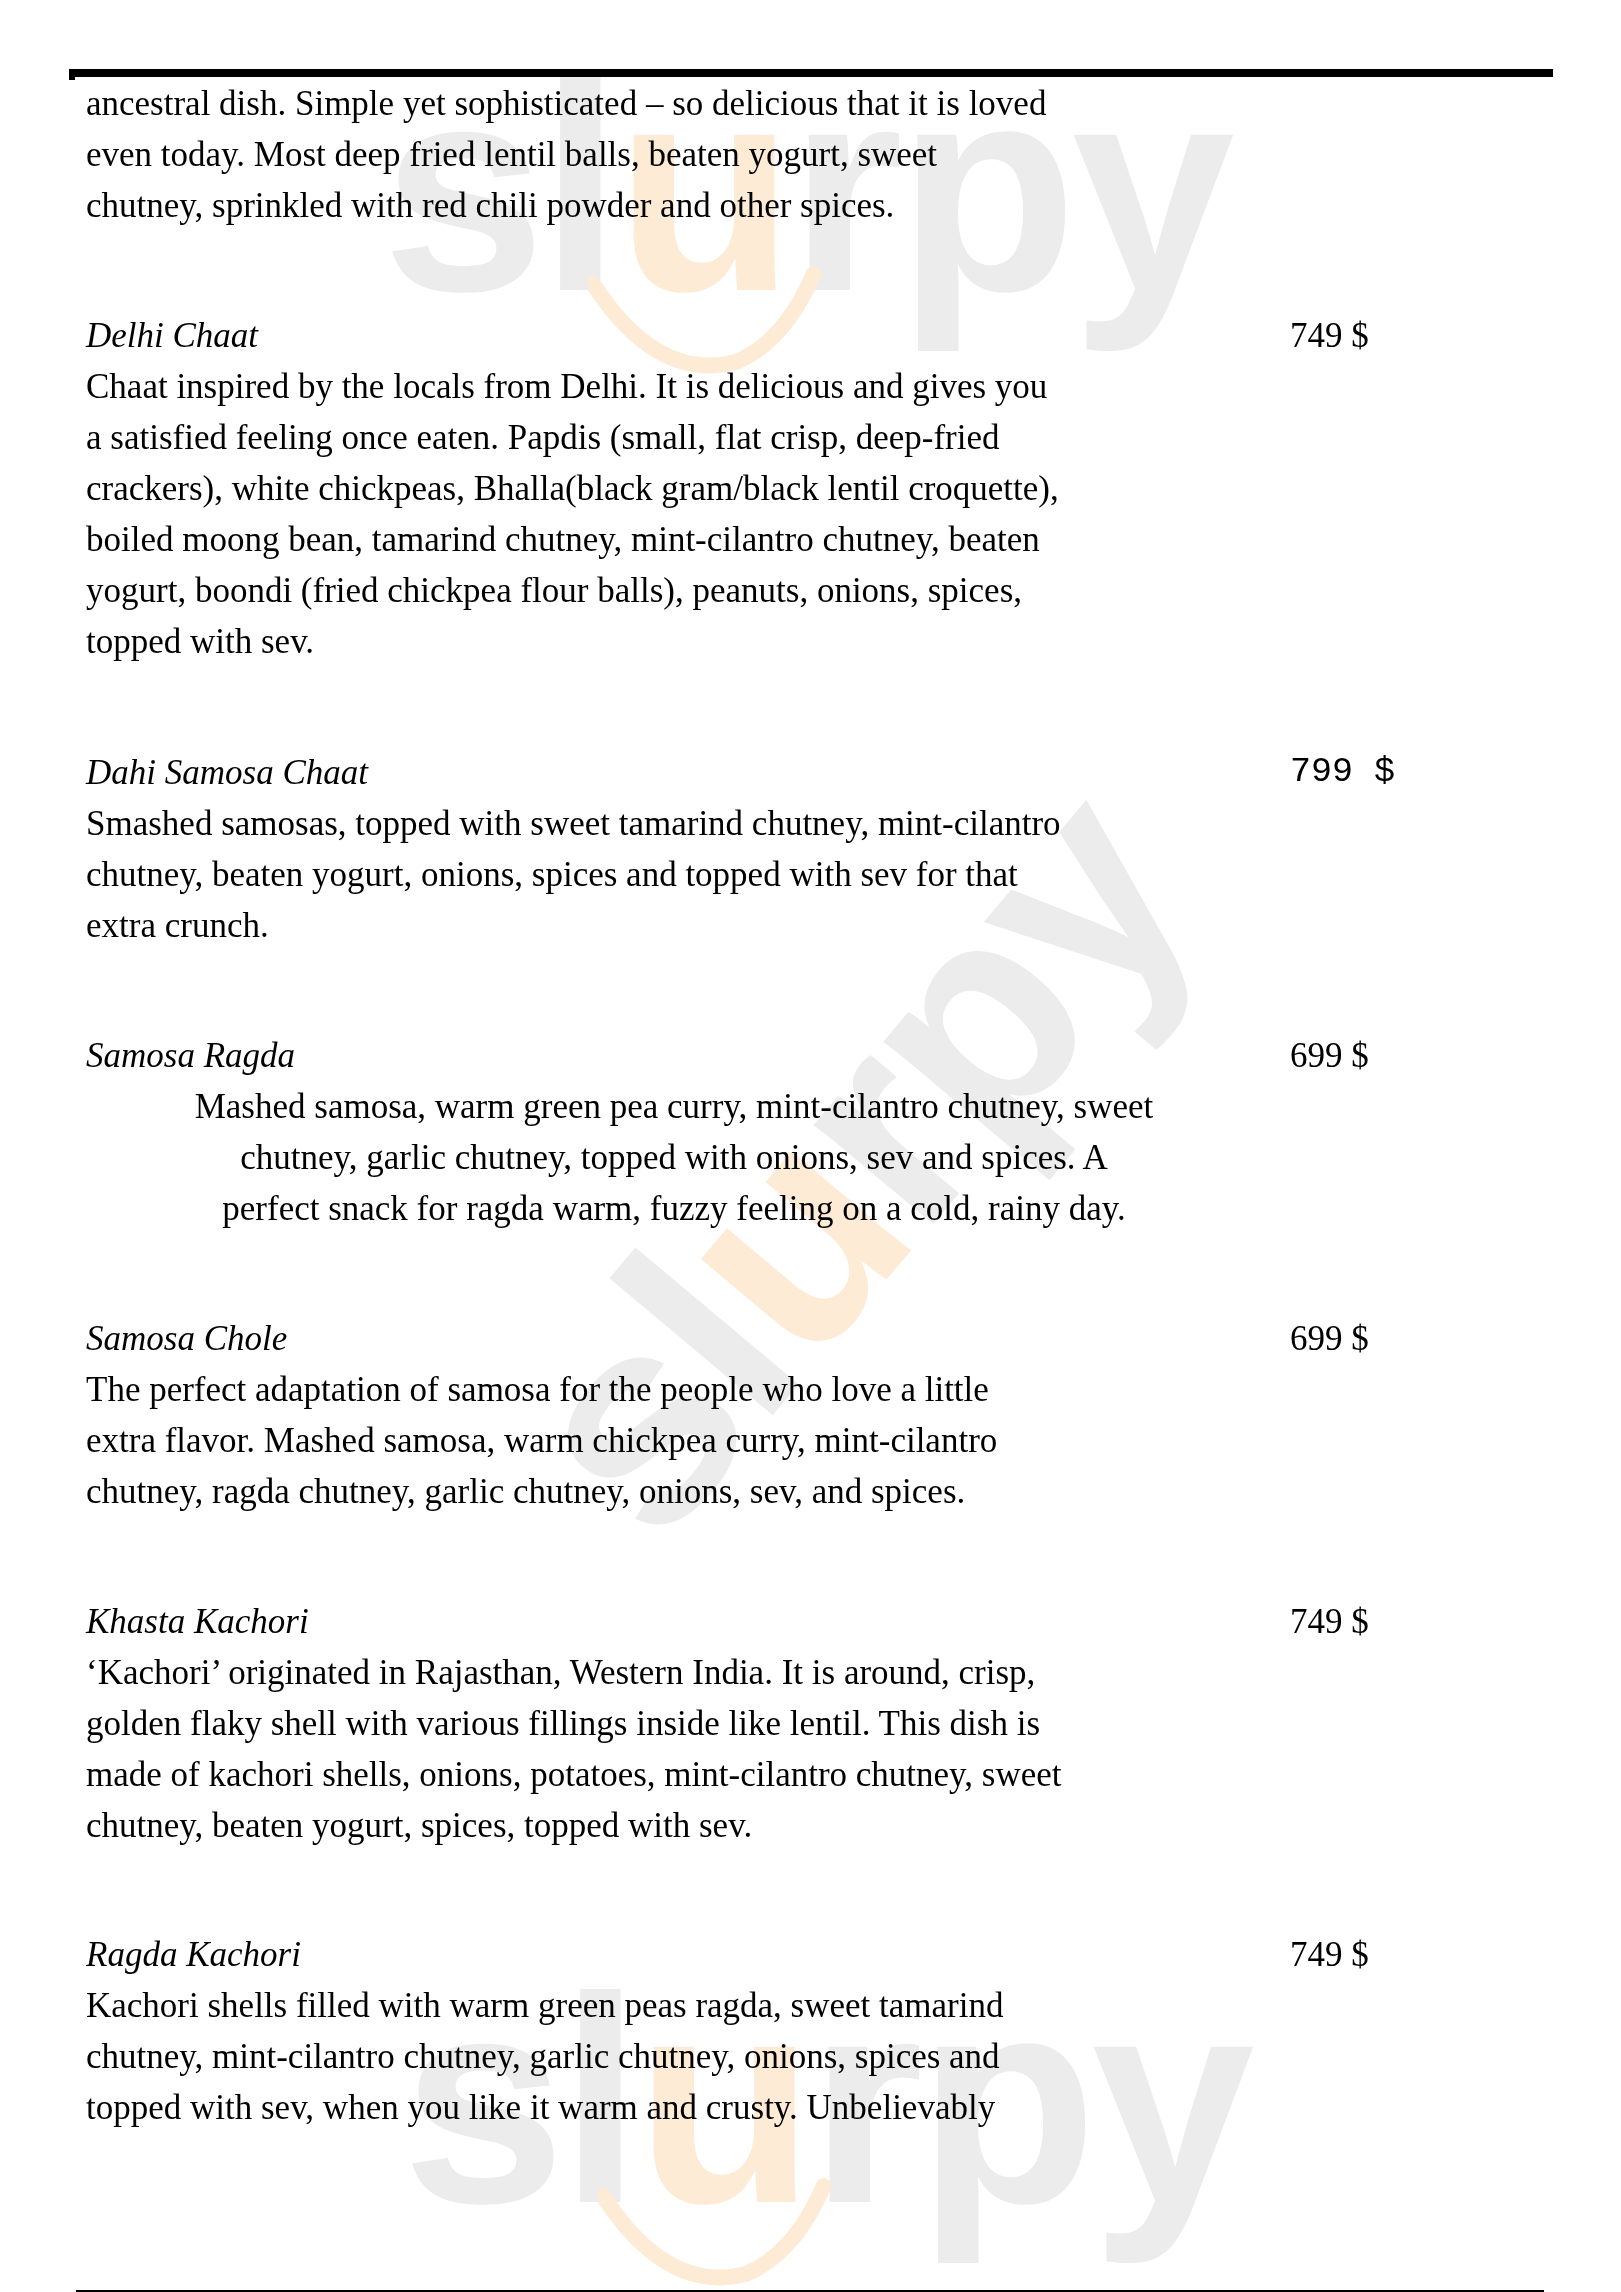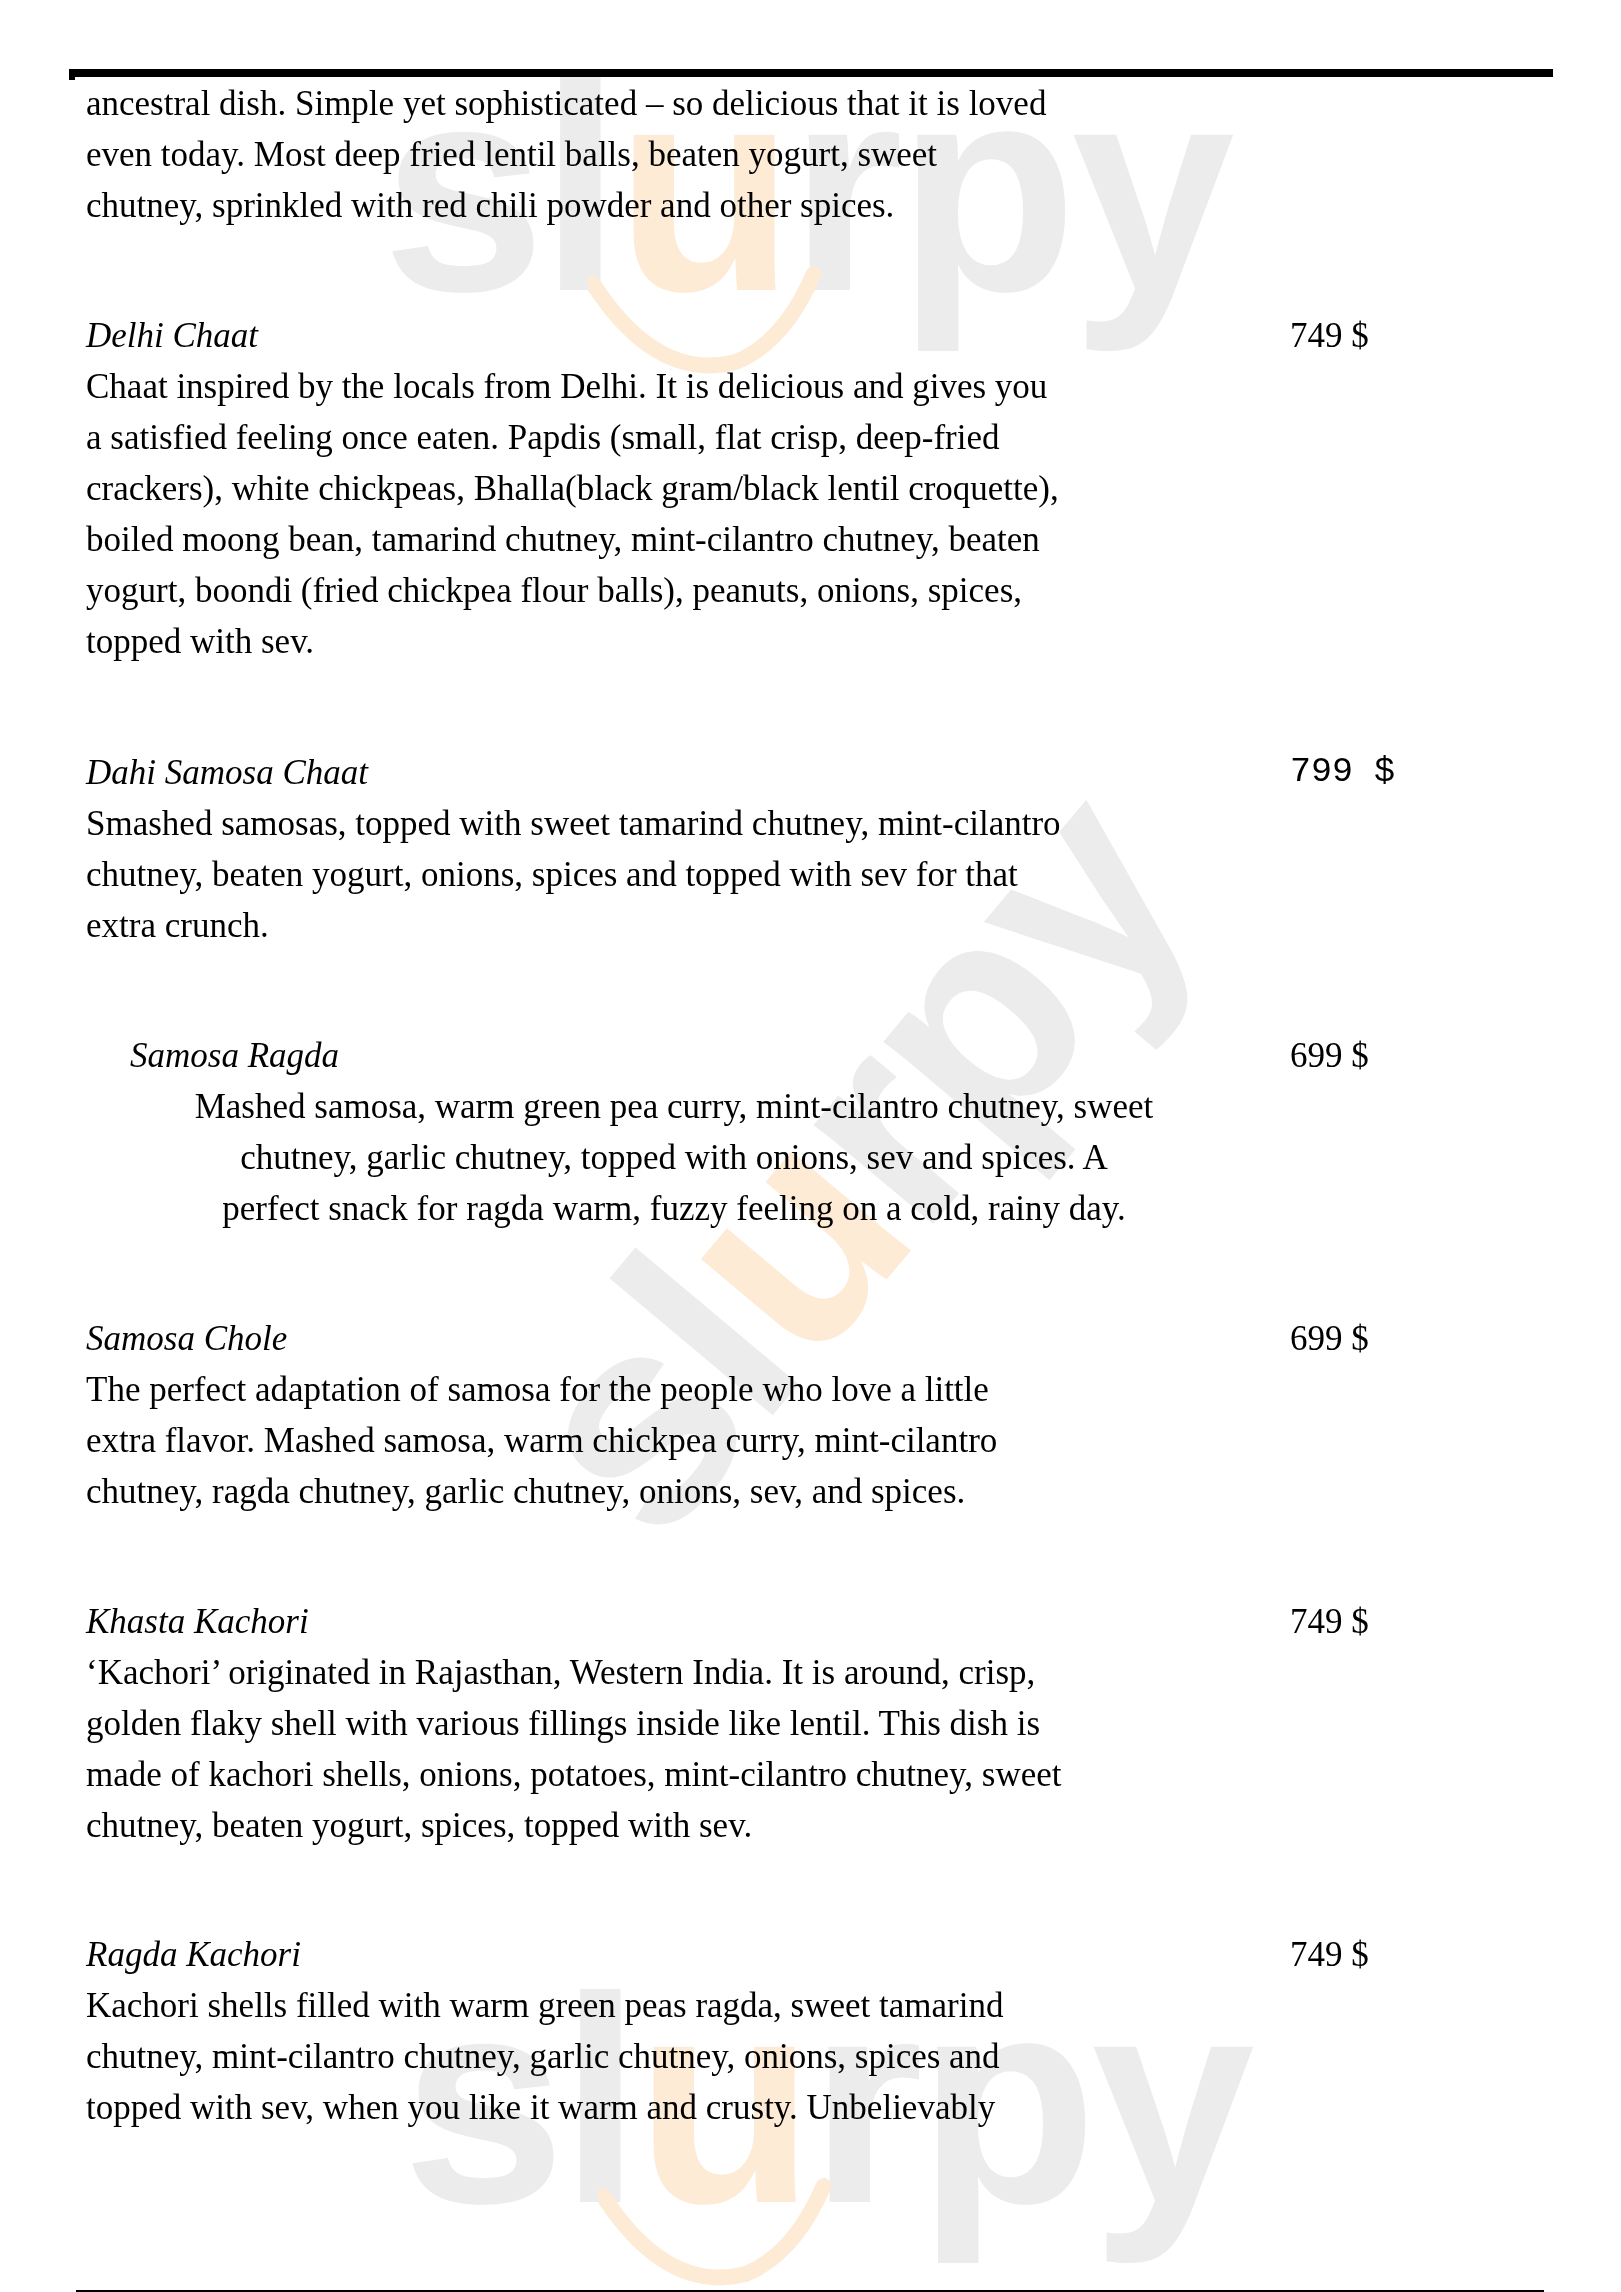--- a/index.html
+++ b/index.html
@@ -77,21 +77,21 @@
     <div class="item-title" style="top:747px;text-align:center;">Dahi Samosa Chaat</div>
     <div class="item-price" style="top:747px;font-family:Liberation Mono, monospace;">799 $</div>
     <div class="text-block" style="top:798px;">
       <span class="line">Smashed samosas, topped with sweet tamarind chutney, mint-cilantro</span>
       <span class="line">chutney, beaten yogurt, onions, spices and topped with sev for that</span>
       <span class="line">extra crunch.</span>
     </div>
   </div>
 
   <div>
-    <div class="item-title" style="top:1030px;margin-left:44px;">Samosa Ragda</div>
+    <div class="item-title" style="top:1030px;">Samosa Ragda</div>
     <div class="item-price" style="top:1030px;">699 $</div>
     <div class="text-block" style="top:1081px;text-align:center;">
       <span class="line">Mashed samosa, warm green pea curry, mint-cilantro chutney, sweet</span>
       <span class="line">chutney, garlic chutney, topped with onions, sev and spices. A</span>
       <span class="line">perfect snack for ragda warm, fuzzy feeling on a cold, rainy day.</span>
     </div>
   </div>
 
   <div>
     <div class="item-title" style="top:1313px;">Samosa Chole</div>

